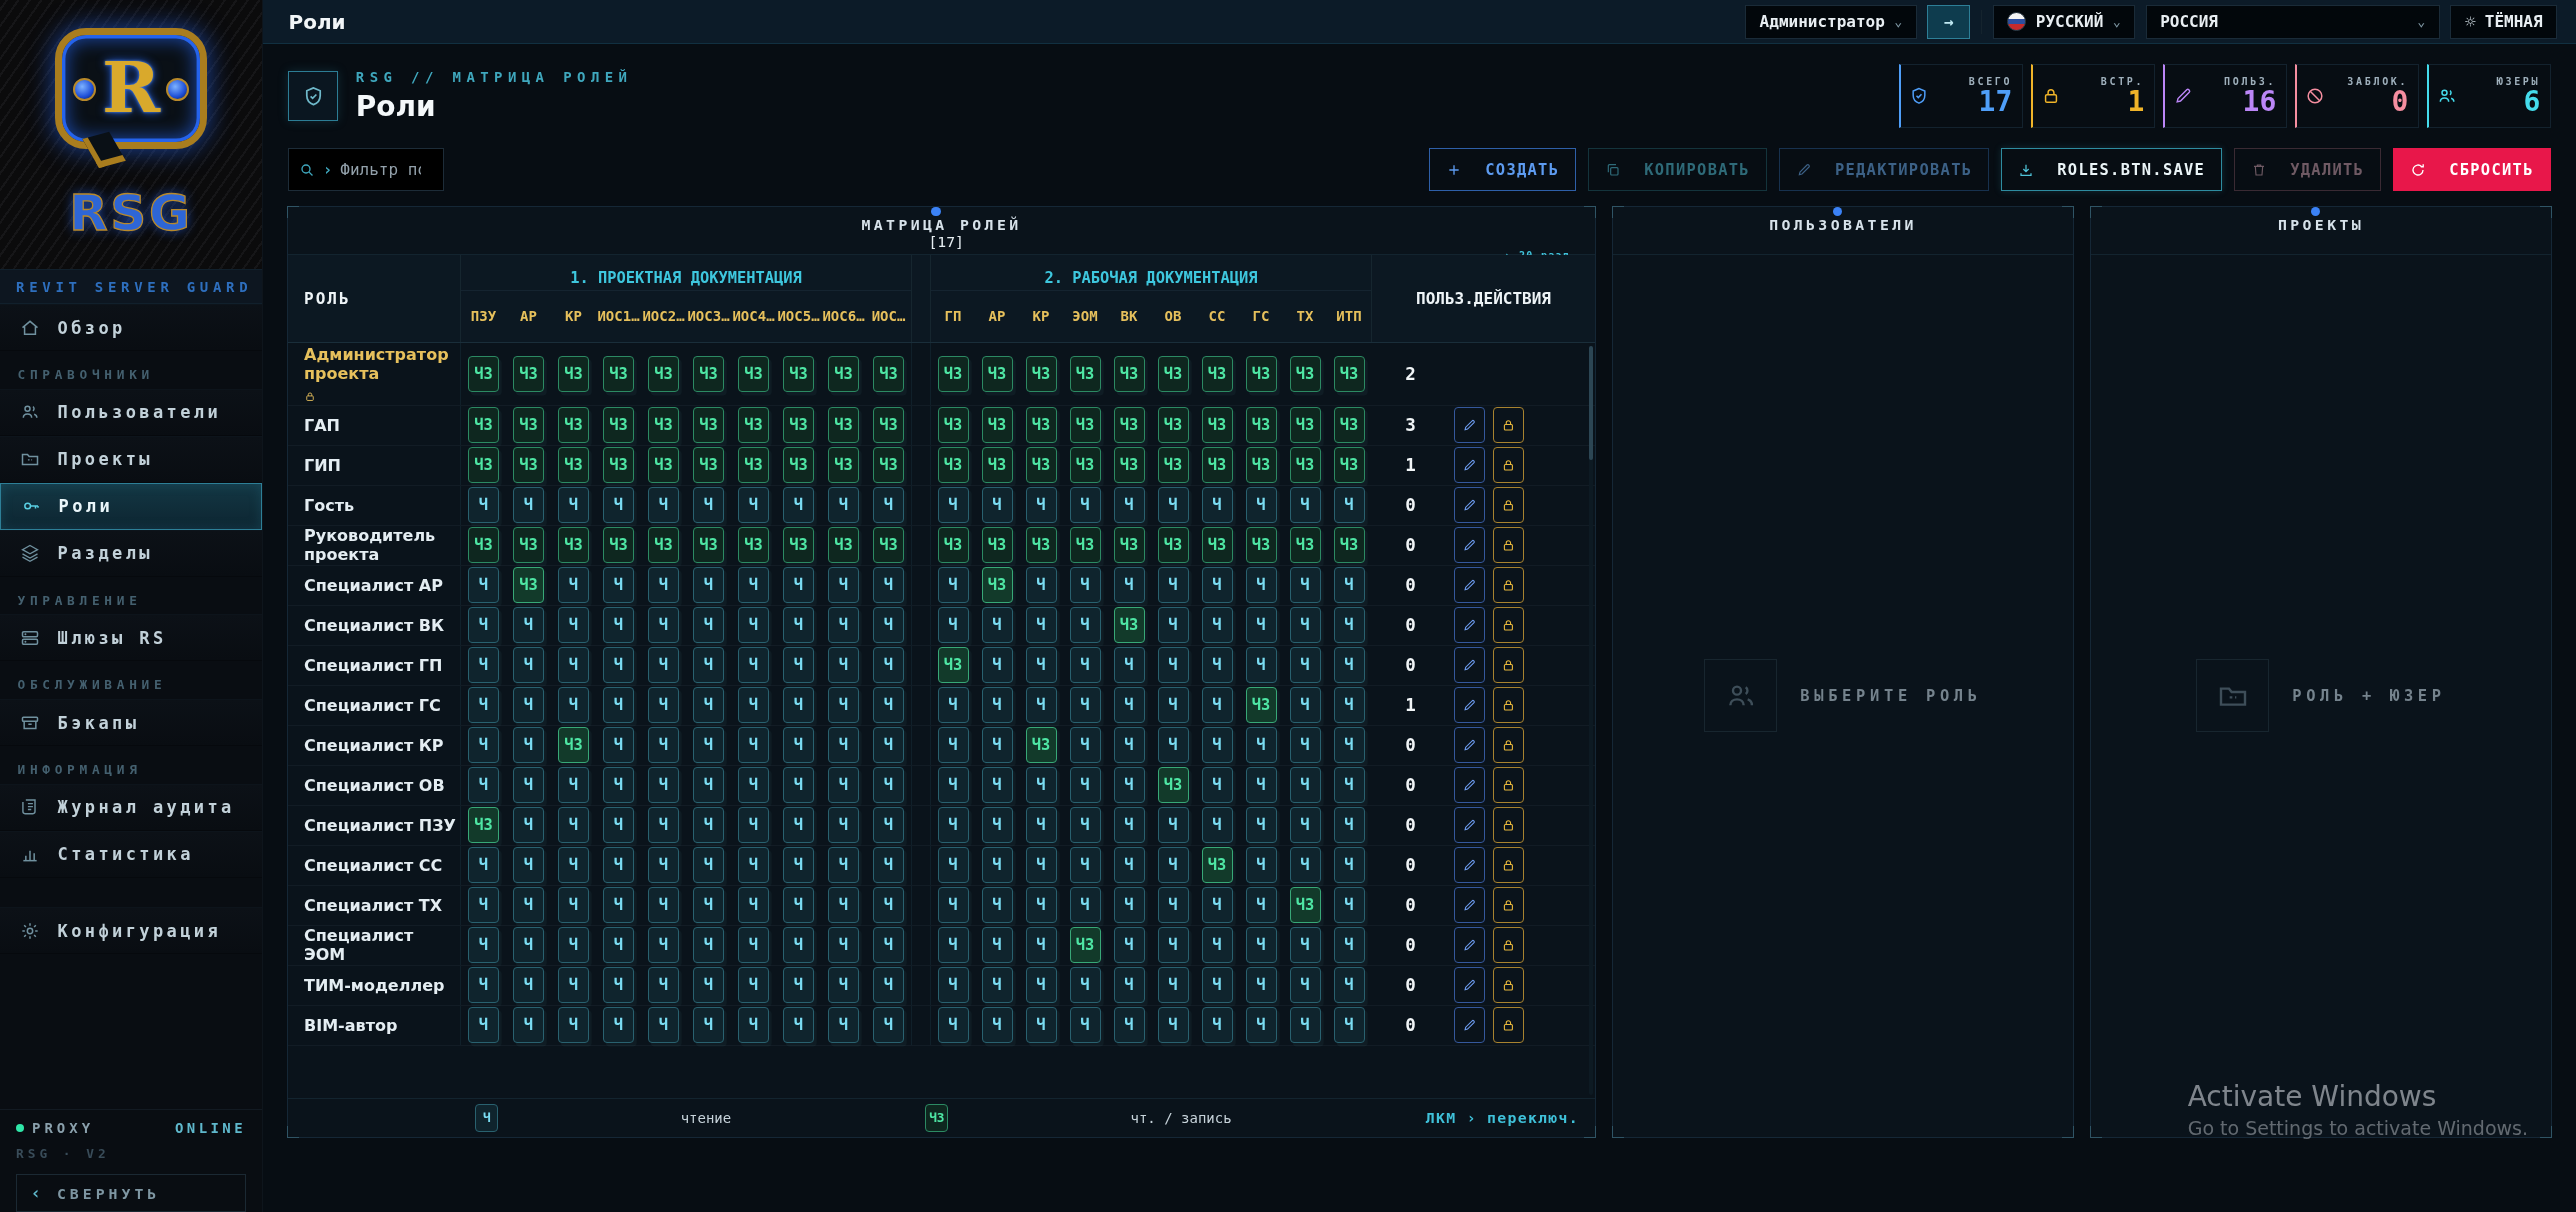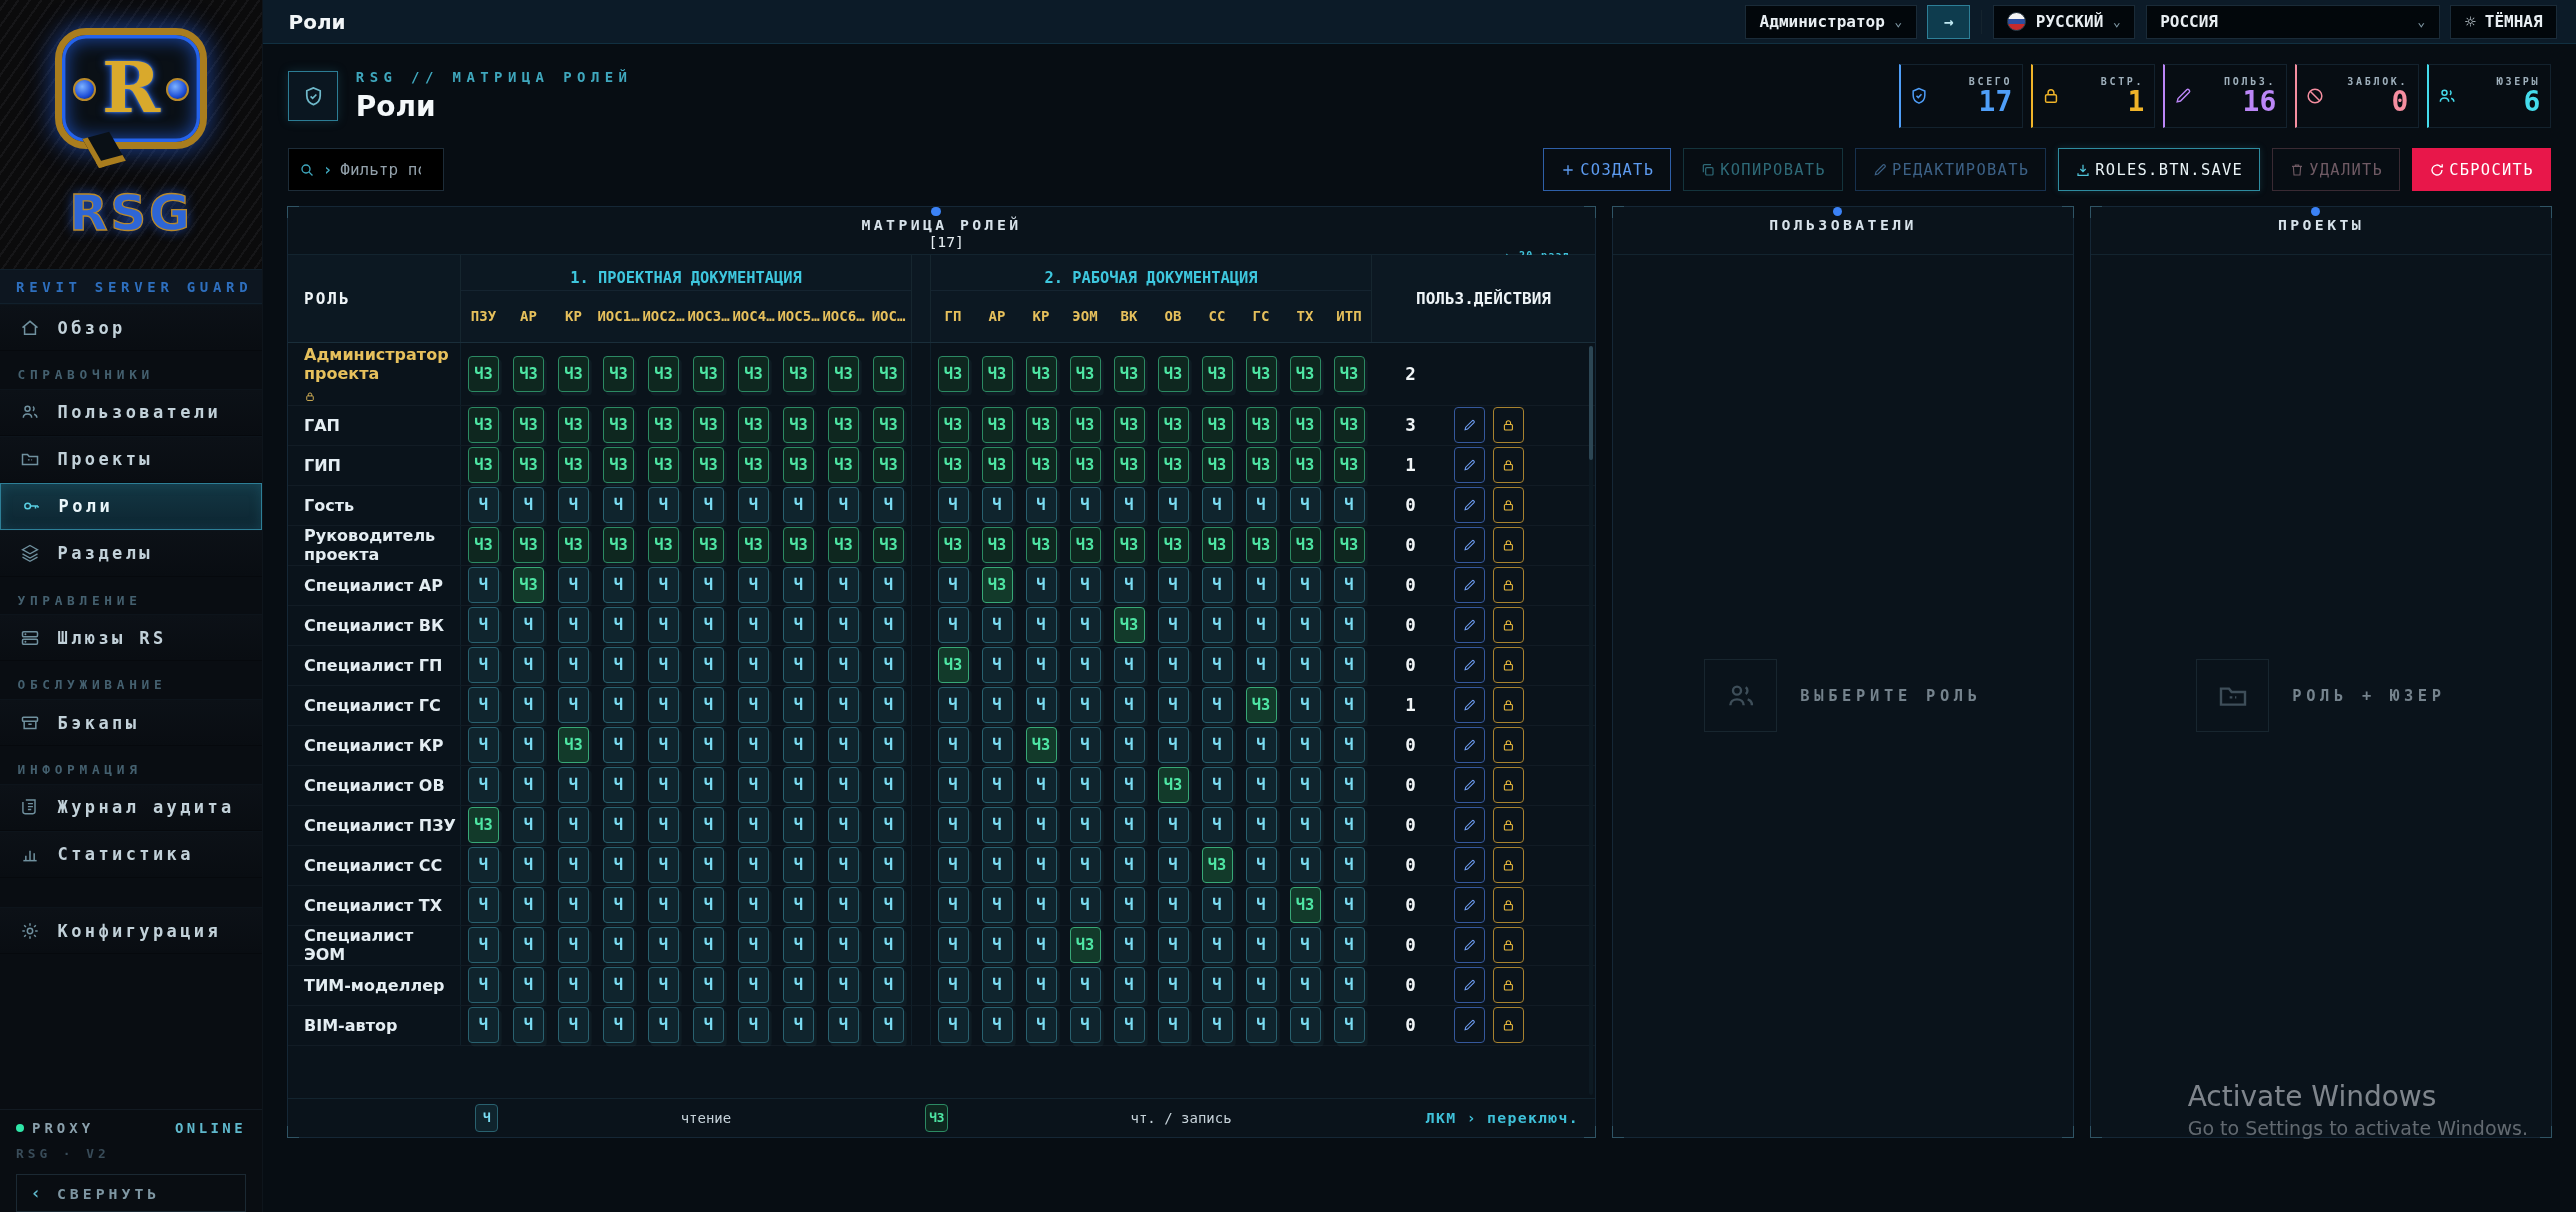--- a/index.html
+++ b/index.html
@@ -96,22 +96,22 @@
   
   .toolbar { display:flex; align-items:center; padding:5.4px 1.3px 2.7px 1.3px; }
   .search-box { width:156px; height:43px; background:#000; border:0.7px solid #1d2c38;
     display:flex; align-items:center; gap:8px; padding:0 9.4px; }
   .search-box svg { width:16px; height:16px; color:#3fa7bd; flex:0 0 16px; }
   .search-chev { color:#3fa7bd; font-size:16px; font-weight:bold; }
   .search-box input { background:transparent; border:none; outline:none; color:#aab7c0;
     font-family:inherit; font-size:16px; width:81px; }
   .search-box input::placeholder { color:#93a1ab; }
   .toolbar-buttons { margin-left:auto; display:flex; gap:12px; }
-  .tbtn { height:43px; display:flex; align-items:center; gap:4px; padding:0 16px;
-    background:transparent; border:0.7px solid; font-family:inherit; font-size:15.4px; font-weight:normal;
+  .tbtn { height:43px; display:flex; align-items:center; gap:23px; padding:0 16px;
+    background:transparent; border:0.7px solid; font-family:inherit; font-size:15.4px; font-weight:bold;
     letter-spacing:1.3px; cursor:pointer; }
   .tbtn svg { width:16px; height:16px; }
   .tbtn.v-create { border-color:#2e5fa8; color:#5d9bf0; }
   .tbtn.v-copy { border-color:#14343c; color:#2e6a78; }
   .tbtn.v-edit { border-color:#17314e; color:#3c6186; }
   .tbtn.v-save { border-color:#2e8ca0; color:#eaf4f7; box-shadow:0 0 6.7px rgba(46,140,160,.25); }
   .tbtn.v-save svg { color:#4fc3d8; }
   .tbtn.v-delete { border-color:#3a2a33; color:#6f5a64; }
   .tbtn.v-reset { background:#e8174a; border-color:#e8174a; color:#fff; }
 

